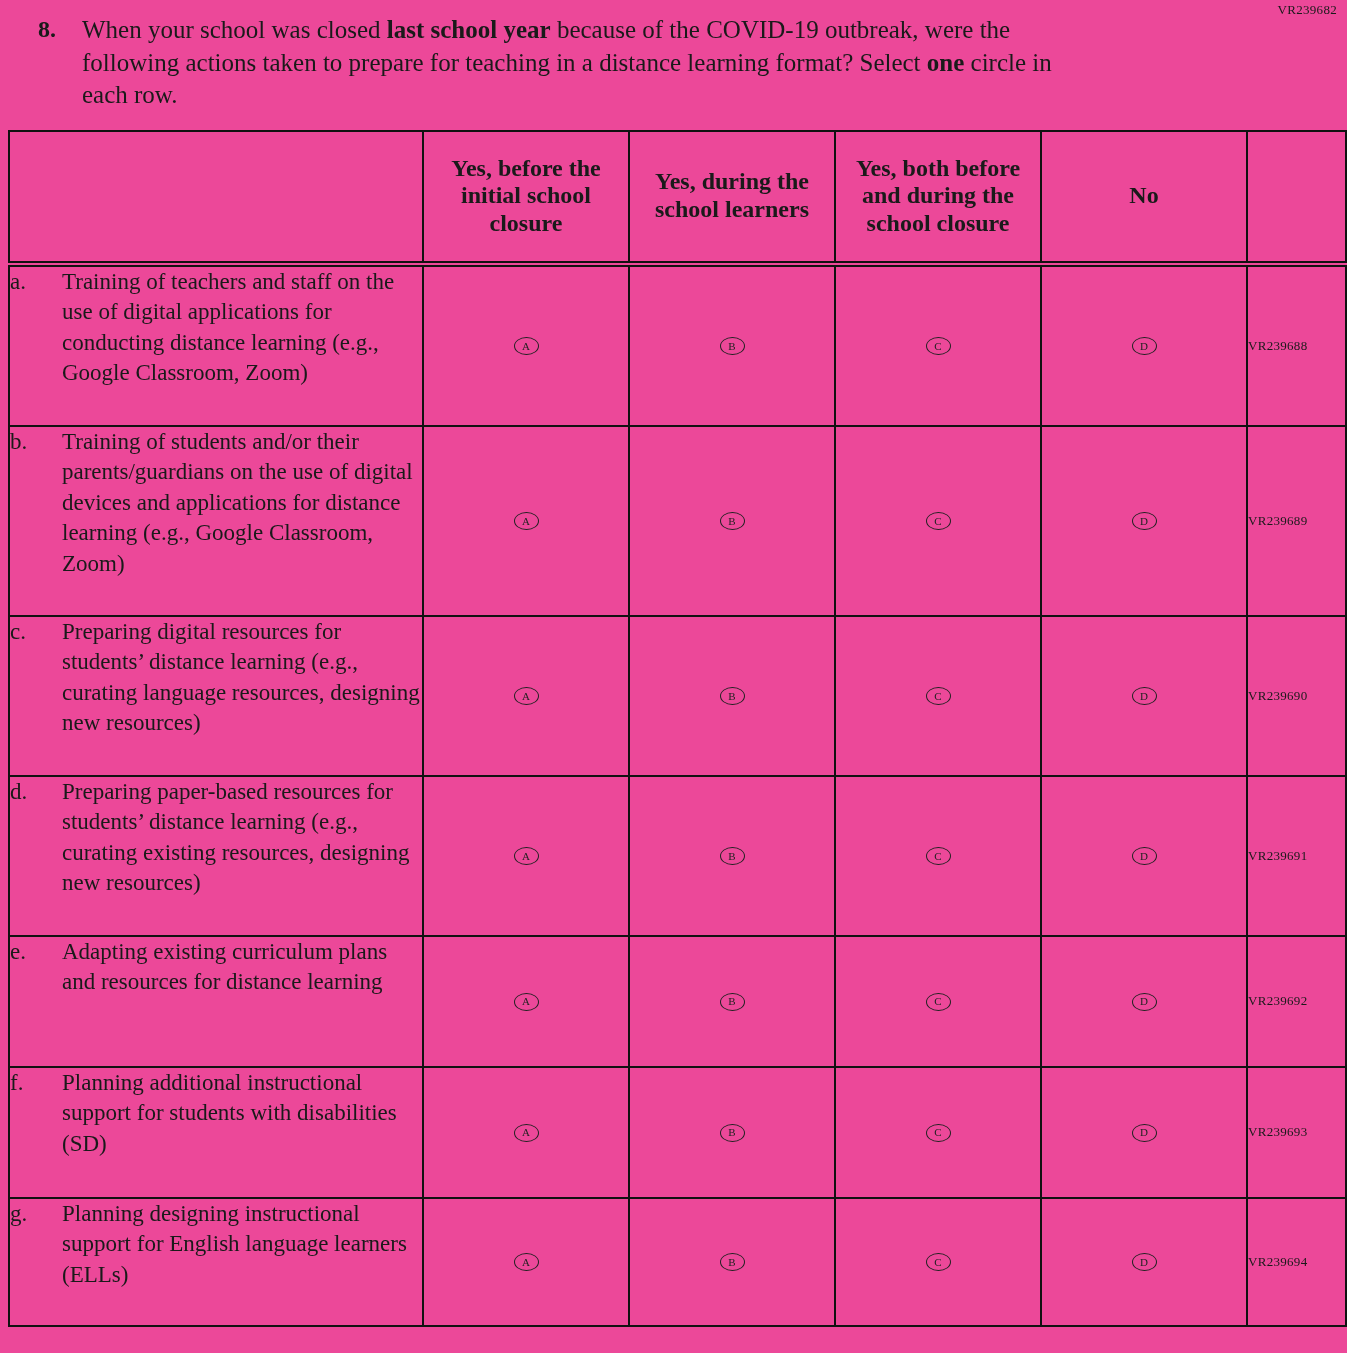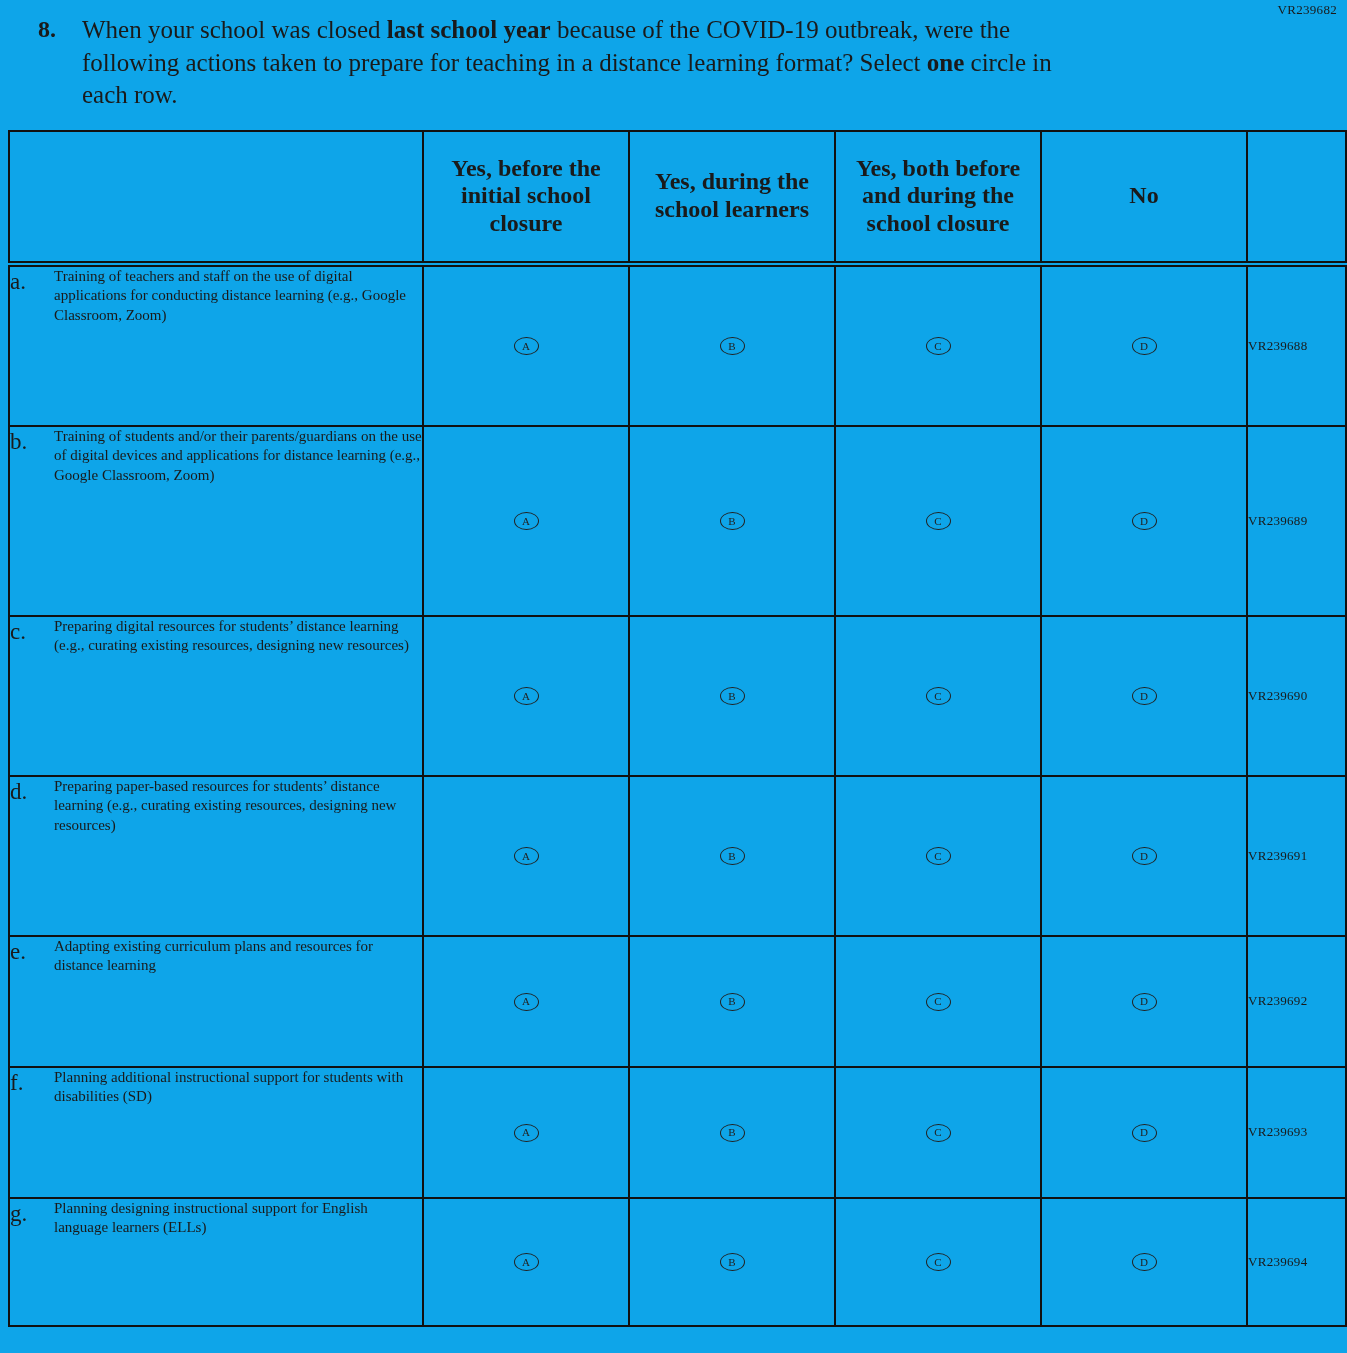--- a/index.html
+++ b/index.html
@@ -7,21 +7,21 @@
     margin: 0;
     padding: 0;
     background: #ffffff;
     color: #1a1a1a;
     font-family: "Liberation Serif", "DejaVu Serif", serif;
   }
   .page {
     position: relative;
     width: 1347px;
     height: 1353px;
-    background: #0ea5e9;
+    background: #ec4899;
     overflow: hidden;
   }
   .top-code {
     position: absolute;
     top: 2px;
     right: 10px;
     font-size: 13px;
     letter-spacing: 0.3px;
     color: #1a1a1a;
   }
@@ -74,22 +74,23 @@
     padding: 6px 8px 8px 10px;
   }
   .label-wrap { display: flex; }
   .row-letter {
     flex: 0 0 44px;
     font-size: 23px;
     line-height: 1.33;
   }
   .row-label {
     flex: 1 1 auto;
-    font-size: 15px;
+    font-size: 23px;
     line-height: 1.33;
+    margin-left: 8px;
   }
   td.bubble-cell {
     text-align: center;
     vertical-align: middle;
   }
   .bubble {
     display: inline-flex;
     align-items: center;
     justify-content: center;
     width: 25px;
@@ -185,21 +186,21 @@
         <td class="bubble-cell"><span class="bubble">
               <span class="bubble-letter">D</span>
             </span></td>
         <td class="code-cell">VR239689</td>
       </tr>
 
       <tr style="height:160px;">
         <td class="label-cell">
           <div class="label-wrap">
             <span class="row-letter">c.</span>
-            <span class="row-label">Preparing digital resources for students’ distance learning (e.g., curating existing resources, designing new resources)</span>
+            <span class="row-label">Preparing digital resources for students’ distance learning (e.g., curating language resources, designing new resources)</span>
           </div>
         </td>
         <td class="bubble-cell"><span class="bubble">
               <span class="bubble-letter">A</span>
             </span></td>
         <td class="bubble-cell"><span class="bubble">
               <span class="bubble-letter">B</span>
             </span></td>
         <td class="bubble-cell"><span class="bubble">
               <span class="bubble-letter">C</span>

